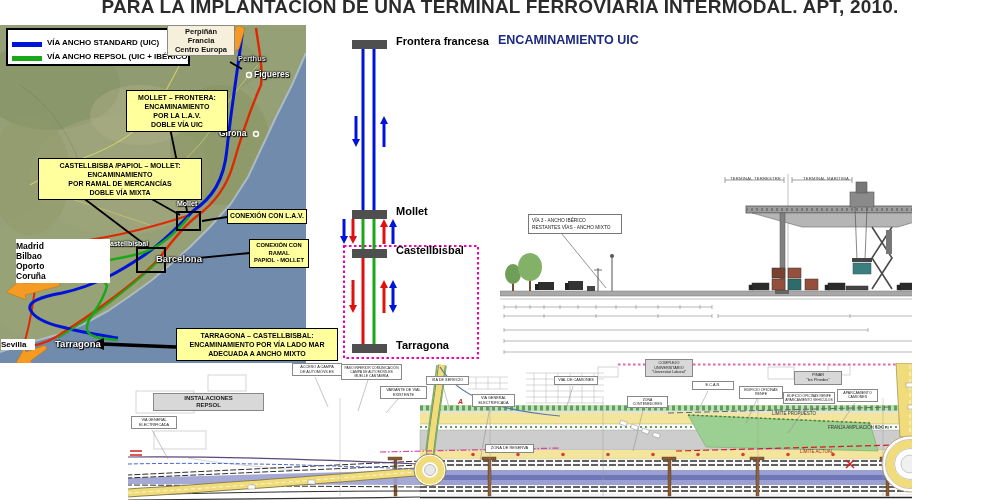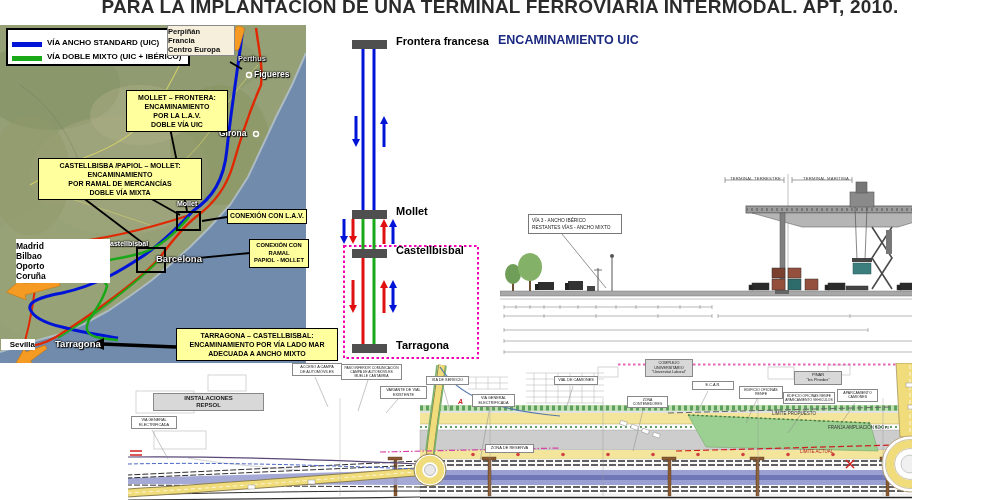--- a/index.html
+++ b/index.html
@@ -3,21 +3,21 @@
 <meta charset="utf-8">
 <style>
   html,body{margin:0;padding:0;background:#fff;}
   #app{position:relative;width:912px;height:500px;overflow:hidden;background:#fff;
        font-family:"Liberation Sans",sans-serif;}
   .abs{position:absolute;}
   .ttl{width:1000px;text-align:center;font-weight:bold;color:#2b2b2b;font-size:19px;letter-spacing:.2px;}
   .navy{color:#1b2a80;font-weight:bold;font-size:12.5px;white-space:nowrap;}
   .ybox{position:absolute;background:#ffff9e;border:1.6px solid #000;text-align:center;
         font-weight:bold;color:#000;line-height:1.3;padding:2px 1px;}
-  .wbox{position:absolute;background:#f5efdc;border:1px solid #8a8a8a;text-align:left;
+  .wbox{position:absolute;background:#f5efdc;border:1px solid #8a8a8a;text-align:center;
         font-weight:bold;color:#111;line-height:1.2;}
   .mplace{position:absolute;color:#fff;font-weight:bold;white-space:nowrap;
           text-shadow:0 0 2px #000,0 0 2px #000,1px 1px 1px #000;}
   .legend{position:absolute;left:6px;top:3px;width:172px;background:#fff;border:2px solid #000;padding:3px 4px;}
   .lrow{display:flex;align-items:flex-end;height:14px;}
   .lswatch{width:30px;height:5px;margin-right:5px;flex:none;}
   .llab{font-size:8px;font-weight:bold;color:#000;white-space:nowrap;}
   .stn{position:absolute;font-weight:bold;color:#000;font-size:11px;white-space:nowrap;}
   .pbox{position:absolute;background:#fff;border:0.5px solid #888;text-align:center;color:#222;
         line-height:1.2;padding:1px;}
@@ -77,38 +77,38 @@
       </g>
     </svg>
 
     <div class="legend">
       <div class="lrow">
         <div class="lswatch" style="background:#0014d8"></div>
         <div class="llab">VÍA ANCHO STANDARD (UIC)</div>
       </div>
       <div class="lrow">
         <div class="lswatch" style="background:#18a818"></div>
-        <div class="llab">VÍA DOBLE MIXTO (UIC + IBÉRICO)</div>
+        <div class="llab">VÍA ANCHO REPSOL (UIC + IBÉRICO)</div>
       </div>
     </div>
 
     <div class="wbox" style="left:167px;top:0;width:66px;font-size:7.5px;padding:1px 0;">
       <div>Perpiñán</div>
       <div>Francia</div>
       <div>Centro Europa</div>
     </div>
 
     <div class="mplace" style="left:238px;top:29px;font-size:7.5px;color:#ddd;">Perthus</div>
     <div class="mplace" style="left:254px;top:44px;font-size:8.5px;">Figueres</div>
     <div class="mplace" style="left:219px;top:103px;font-size:8.5px;">Girona</div>
     <div class="mplace" style="left:177px;top:175px;font-size:7px;">Mollet</div>
     <div class="mplace" style="left:105px;top:215px;font-size:7px;">Castellbisbal</div>
     <div class="mplace" style="left:156px;top:228px;font-size:9.5px;color:#eee;">Barcelona</div>
     <div class="mplace" style="left:55px;top:313px;font-size:9.5px;">Tarragona</div>
-    <div class="abs" style="left:1px;top:314px;width:34px;background:#fff;text-align:right;font-weight:bold;font-size:8px;padding:1px 0;">Sevilla</div>
+    <div class="abs" style="left:1px;top:314px;width:34px;background:#fff;text-align:left;font-weight:bold;font-size:8px;padding:1px 0;">Sevilla</div>
     <div class="abs" style="left:16px;top:214px;width:94px;background:#fff;text-align:left;font-weight:bold;font-size:8.5px;line-height:1.18;padding:2px 0;">
       <div>Madrid</div>
       <div>Bilbao</div>
       <div>Oporto</div>
       <div>Coruña</div>
     </div>
 
     <div class="ybox" style="left:126px;top:65px;width:98px;font-size:7px;">
       <div>MOLLET – FRONTERA:</div>
       <div>ENCAMINAMIENTO</div>

